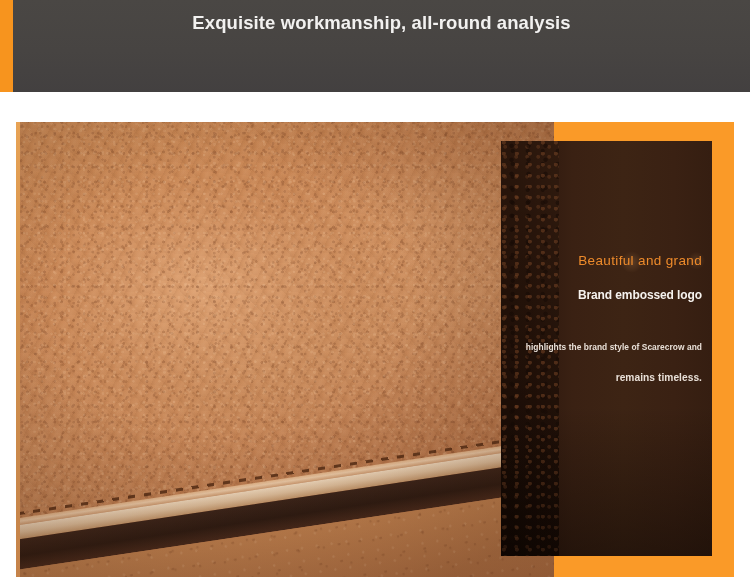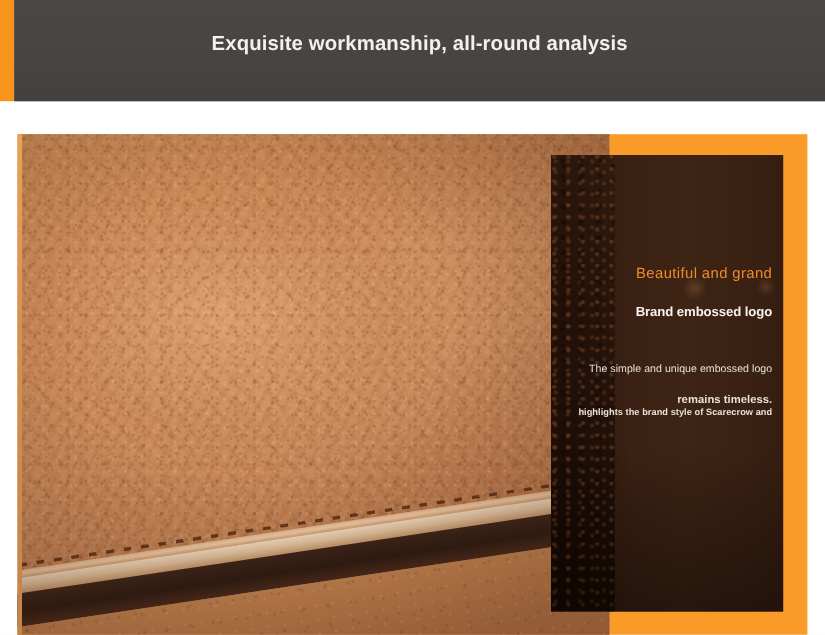--- a/index.html
+++ b/index.html
@@ -49,21 +49,21 @@
   }
   #header-title {
     position: absolute;
     left: 13px;
     top: 0;
     width: 737px;
     height: 92px;
     display: flex;
     align-items: flex-start;
     justify-content: center;
-    padding-top: 28px;
+    padding-top: 12px;
     box-sizing: border-box;
     color: #f2f1f0;
     font-size: 18.5px;
     font-weight: 600;
     letter-spacing: 0.1px;
     white-space: nowrap;
   }
 
   
   #orange-frame {
@@ -260,21 +260,21 @@
     height: 26px;
     opacity: 0.22;
     background:
       radial-gradient(ellipse 18% 60% at 14% 50%, rgba(230,170,110,0.9) 0%, rgba(230,170,110,0) 70%),
       radial-gradient(ellipse 14% 50% at 86% 45%, rgba(226,164,104,0.8) 0%, rgba(226,164,104,0) 70%);
   }
 
   #panel-text {
     position: absolute;
     left: 0;
-    top: 4px;
+    top: 16px;
     width: 211px;
     height: 415px;
     box-sizing: border-box;
     padding: 0 10px 0 8px;
     text-align: right;
   }
   #panel-eyebrow {
     position: absolute;
     right: 10px;
     top: 96px;
@@ -357,20 +357,19 @@
   <div id="info-panel">
     <div class="panel-bg"></div>
     <div class="panel-leather-strip"></div>
     <div class="panel-emboss-hint"></div>
     <div class="panel-shade-bottom"></div>
 
     <div id="panel-text">
       <div id="panel-eyebrow">Beautiful and grand</div>
       <div id="panel-heading">Brand embossed logo</div>
       <div id="panel-body">
-        <span class="panel-body-line l1">The simple and unique embossed logo</span>
+        <span class="panel-body-line l2">highlights the brand style of Scarecrow and</span>
         <span class="panel-body-line l3">remains timeless.</span>
-        <span class="panel-body-line l2">highlights the brand style of Scarecrow and</span>
       </div>
     </div>
   </div>
 
 </div>
 
 </body></html>

